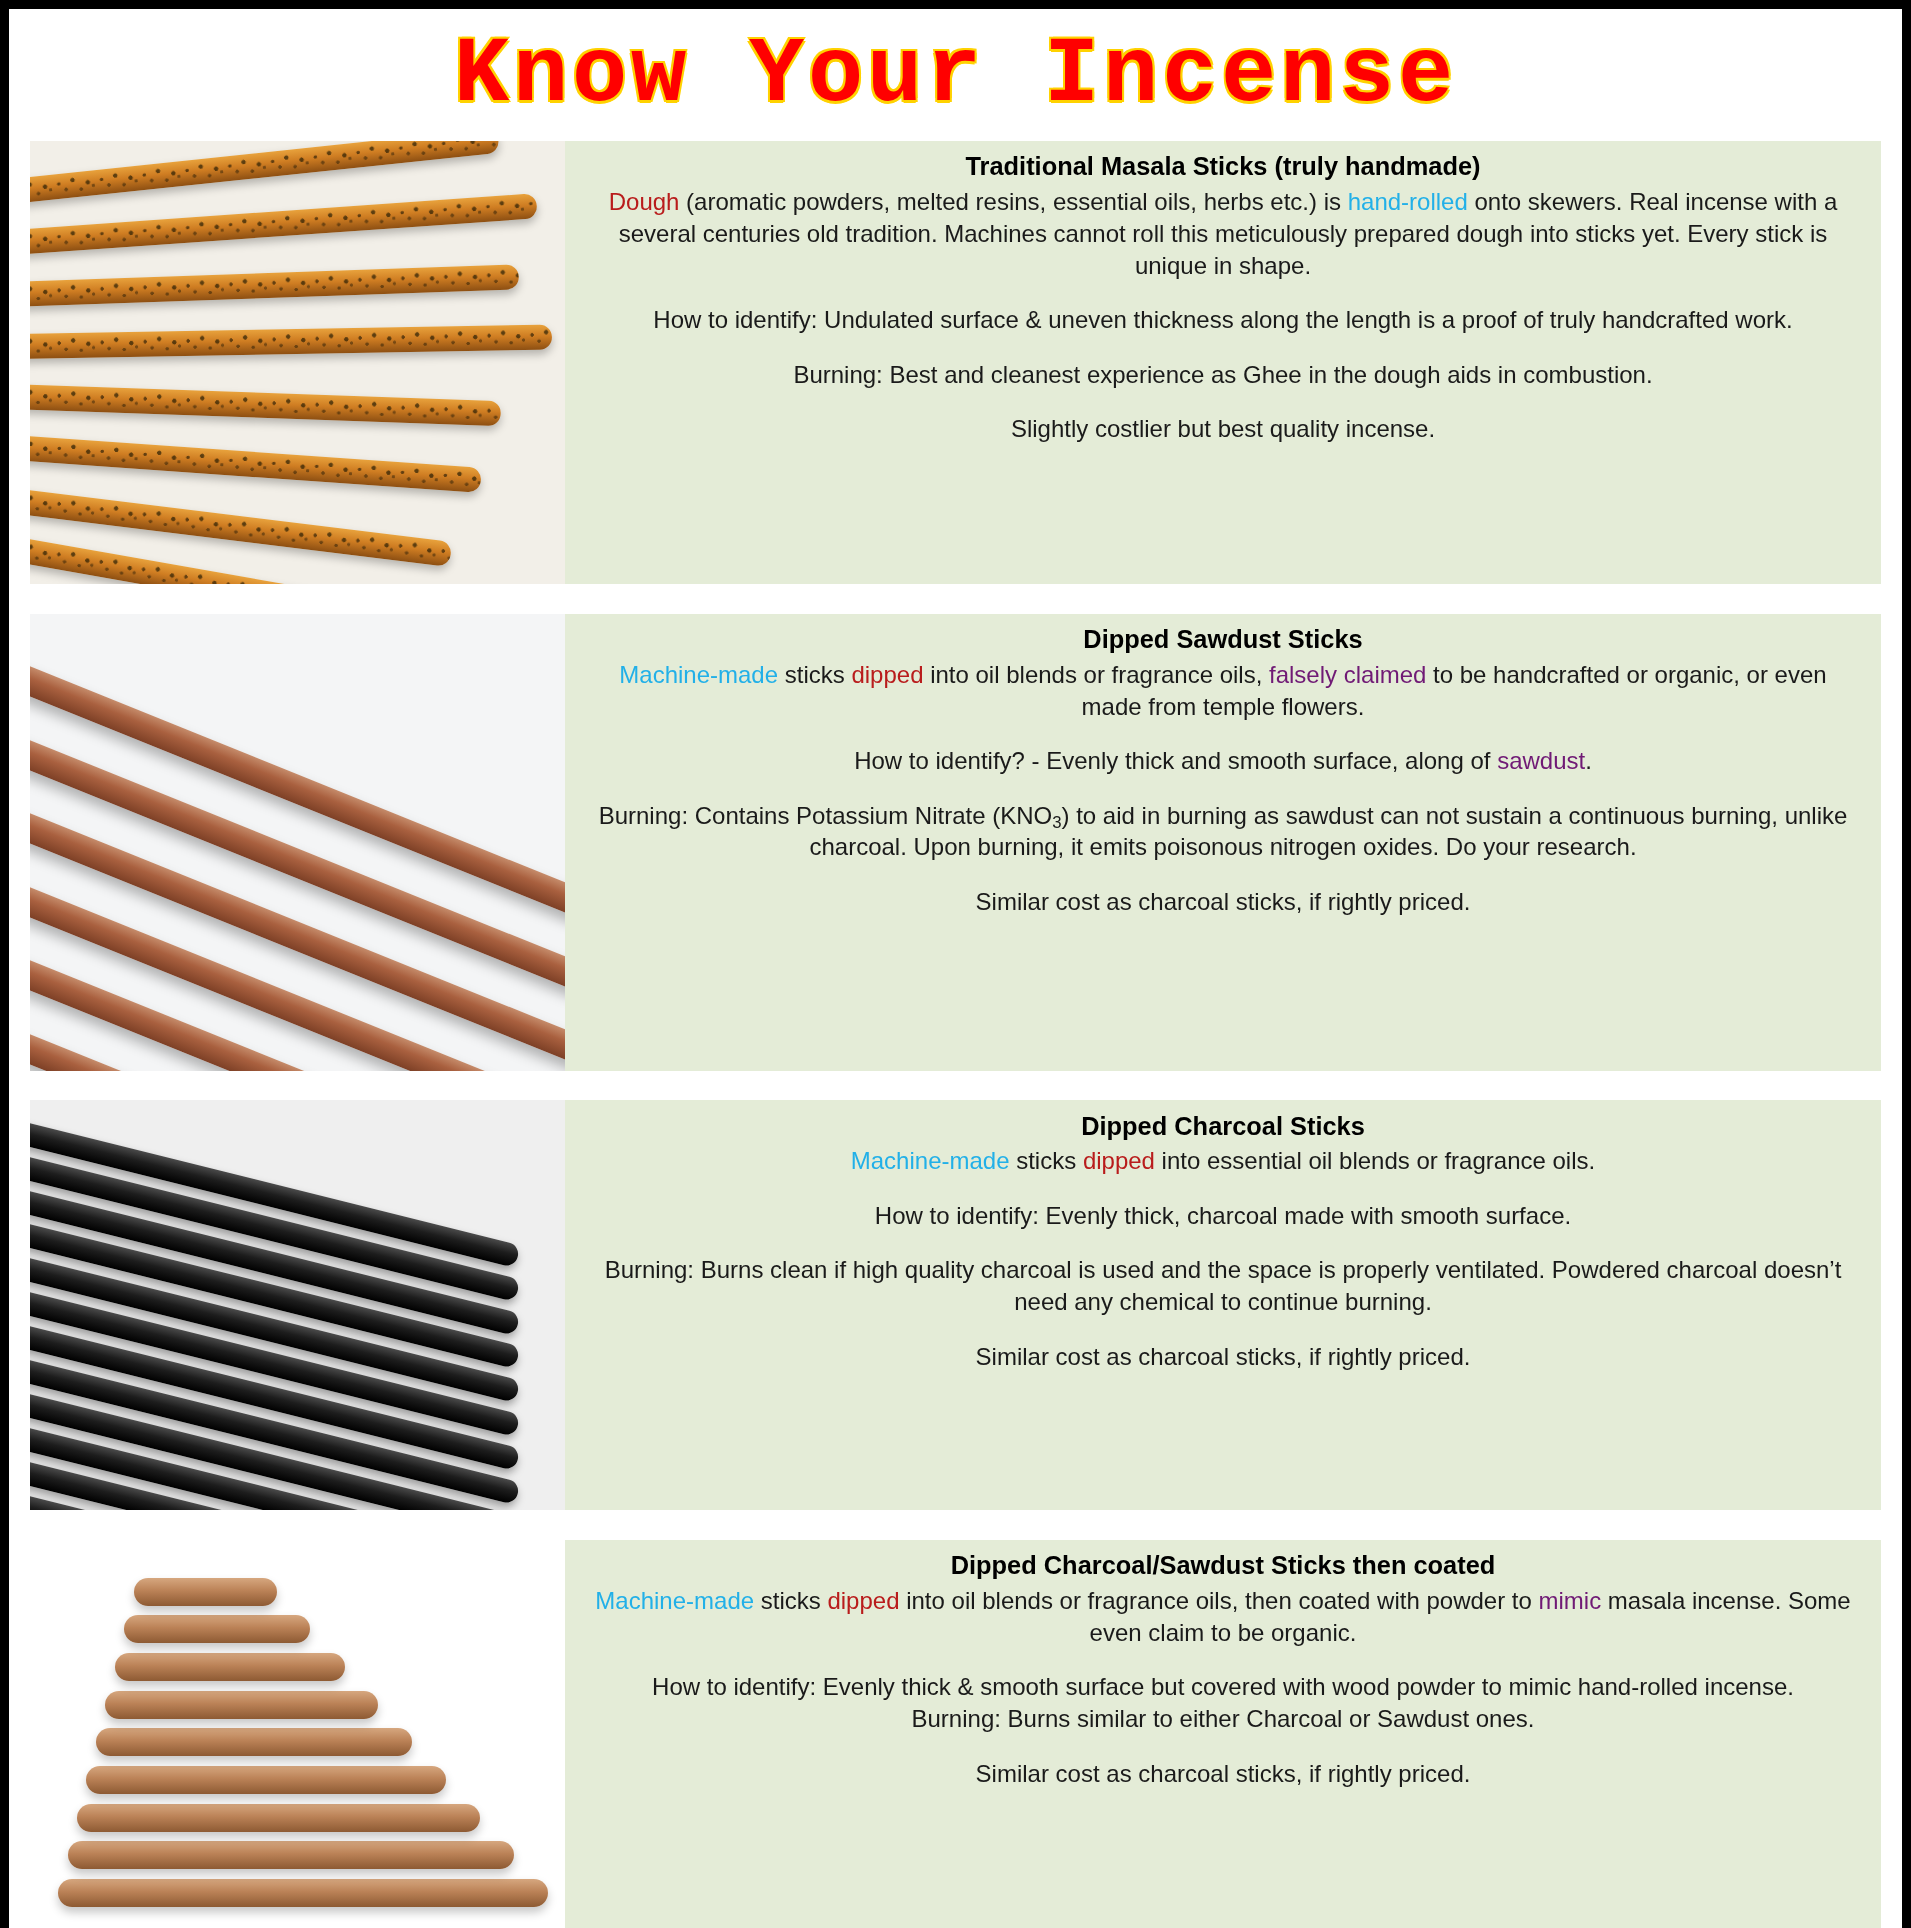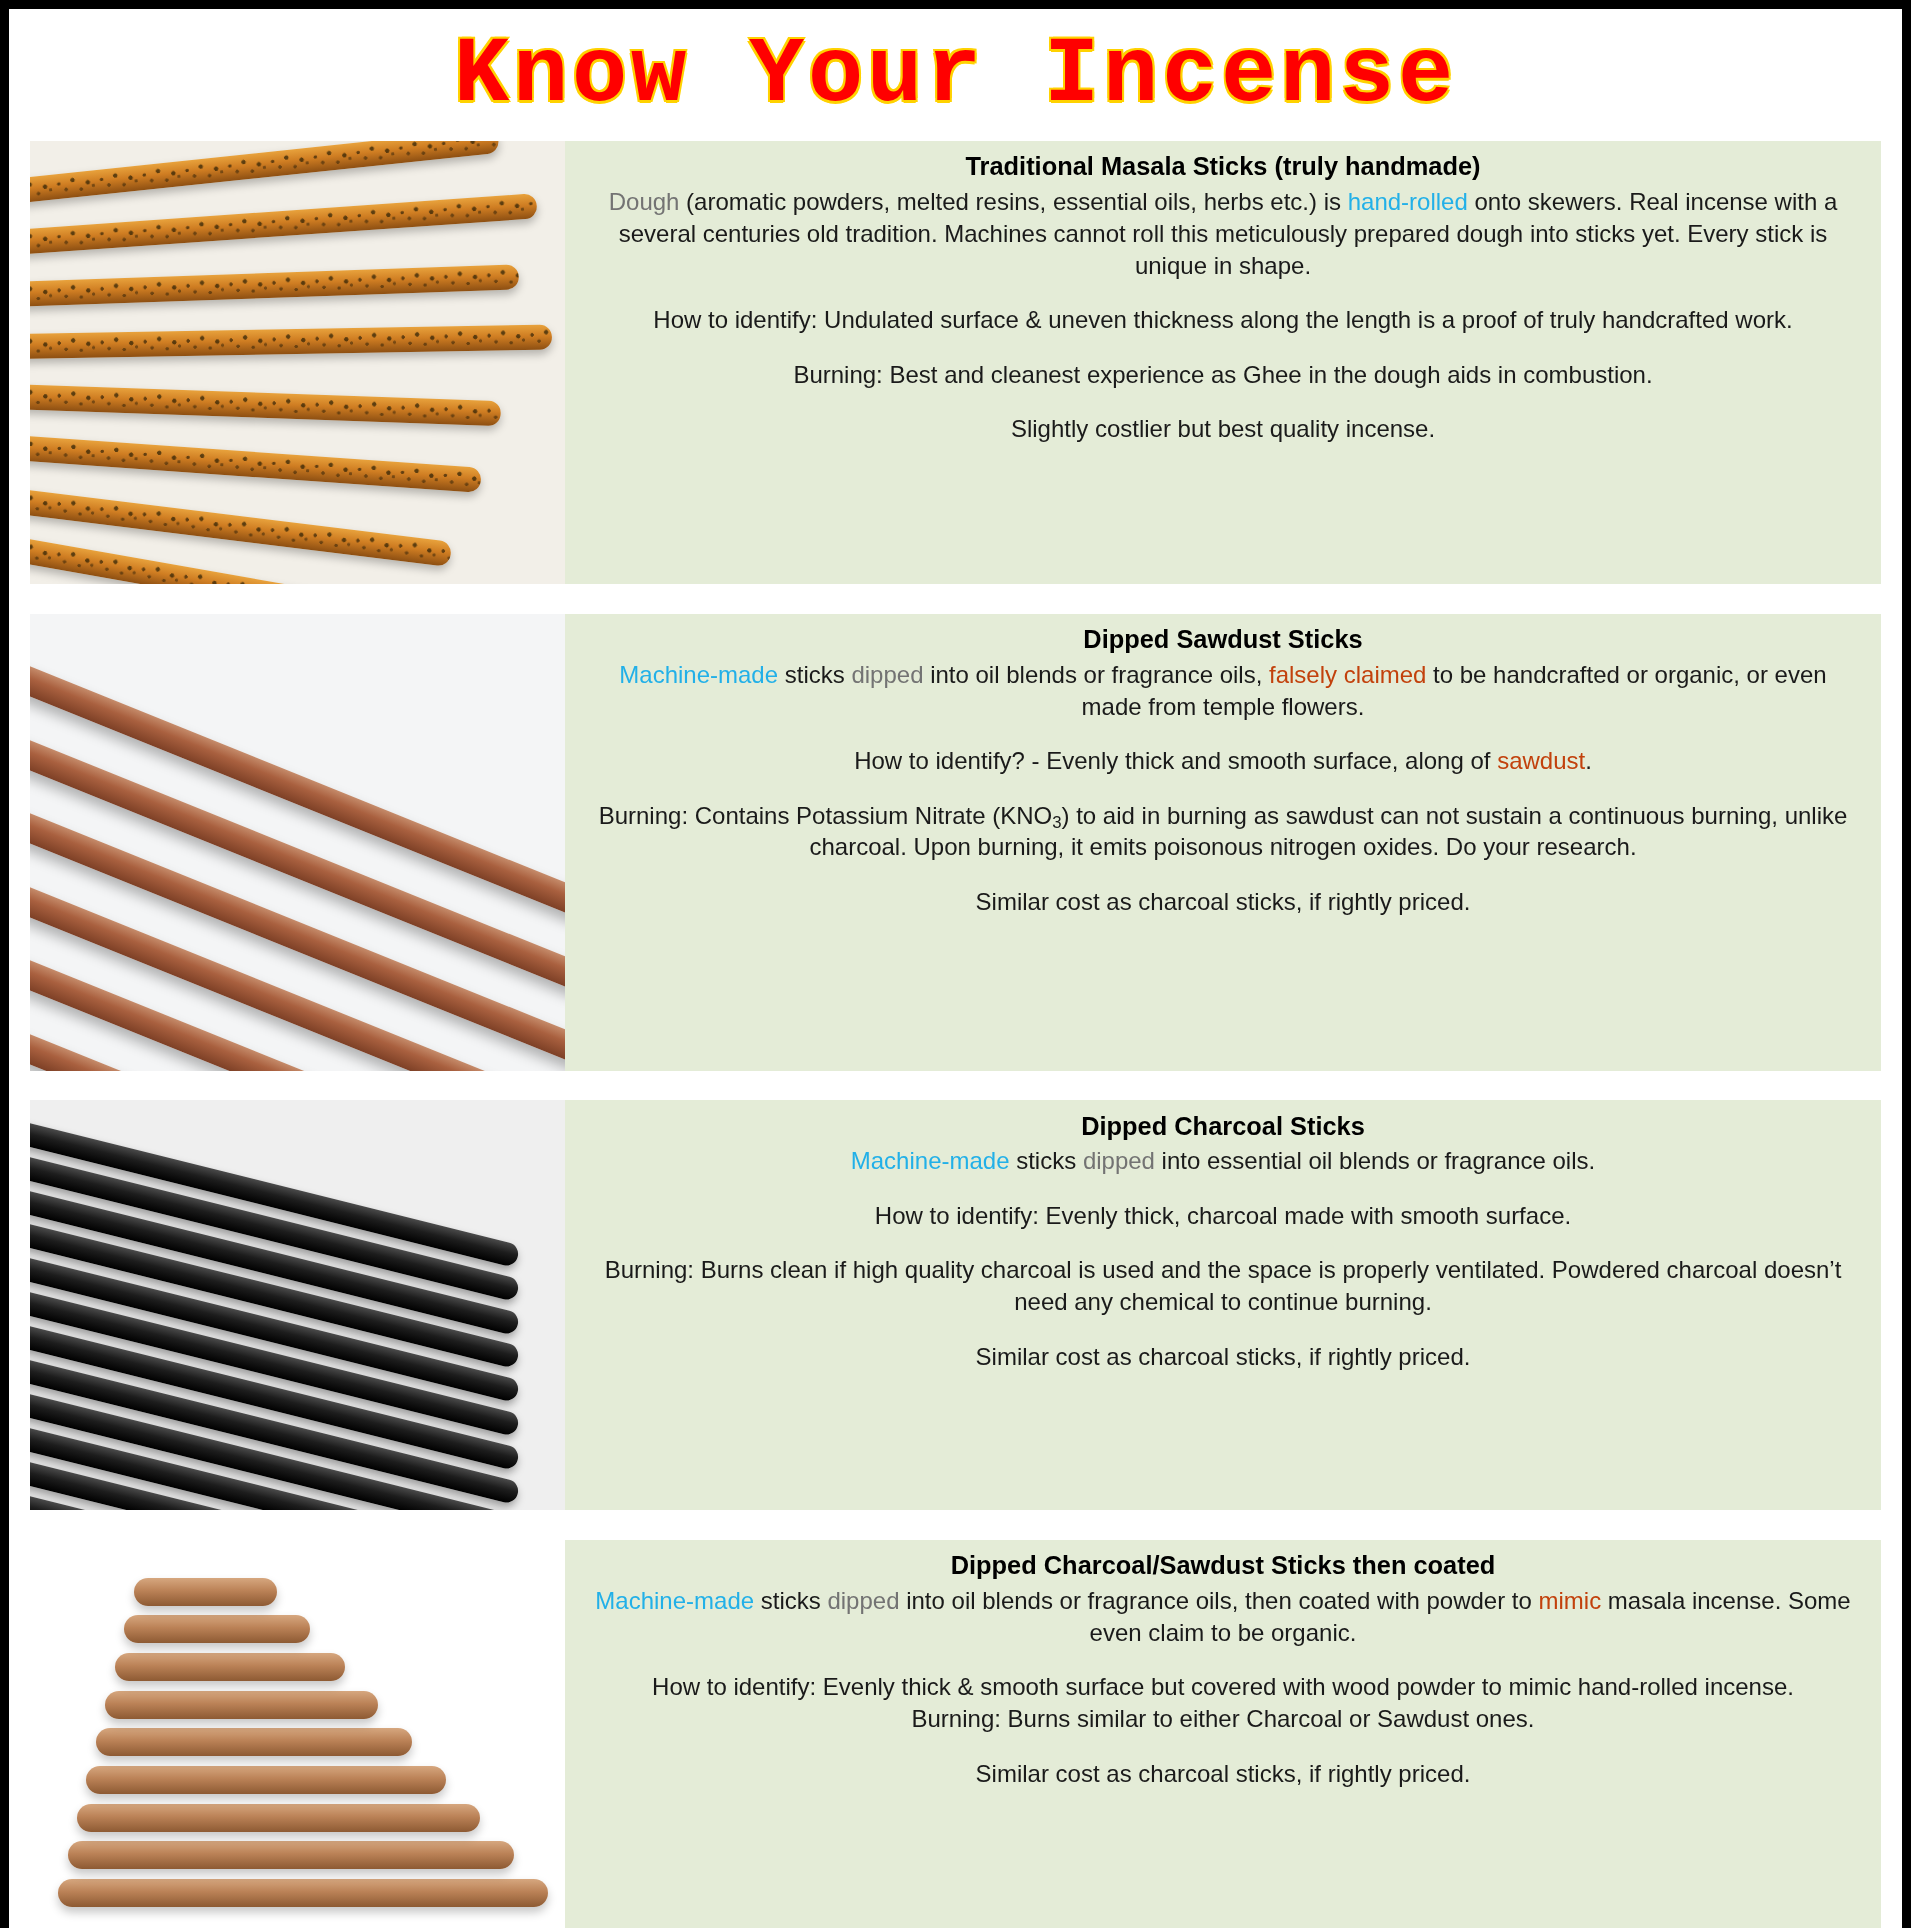--- a/index.html
+++ b/index.html
@@ -76,23 +76,23 @@
     font-family: "Liberation Sans", sans-serif;
   }
   .sec-title {
     font-weight: bold;
     font-size: 25.4px;
     margin-bottom: 1.9px;
     color: #000;
   }
   .para { margin: 0 0 0 0; }
   .spacer { height: 22.6px; }
-  .green { color: #737373; }
+  .green { color: #b91c1c; }
   .blue  { color: #22b0e8; }
-  .red   { color: #c2410c; }
+  .red   { color: #701a75; }
   sub { font-size: 0.7em; vertical-align: baseline; position: relative; top: 0.28em; }
 
   
   .ph-inner { position: absolute; inset: 0; }
 
   
   .masala { background: #f2efe8; }
   .masala .stick {
     position: absolute;
     height: 24.5px;

